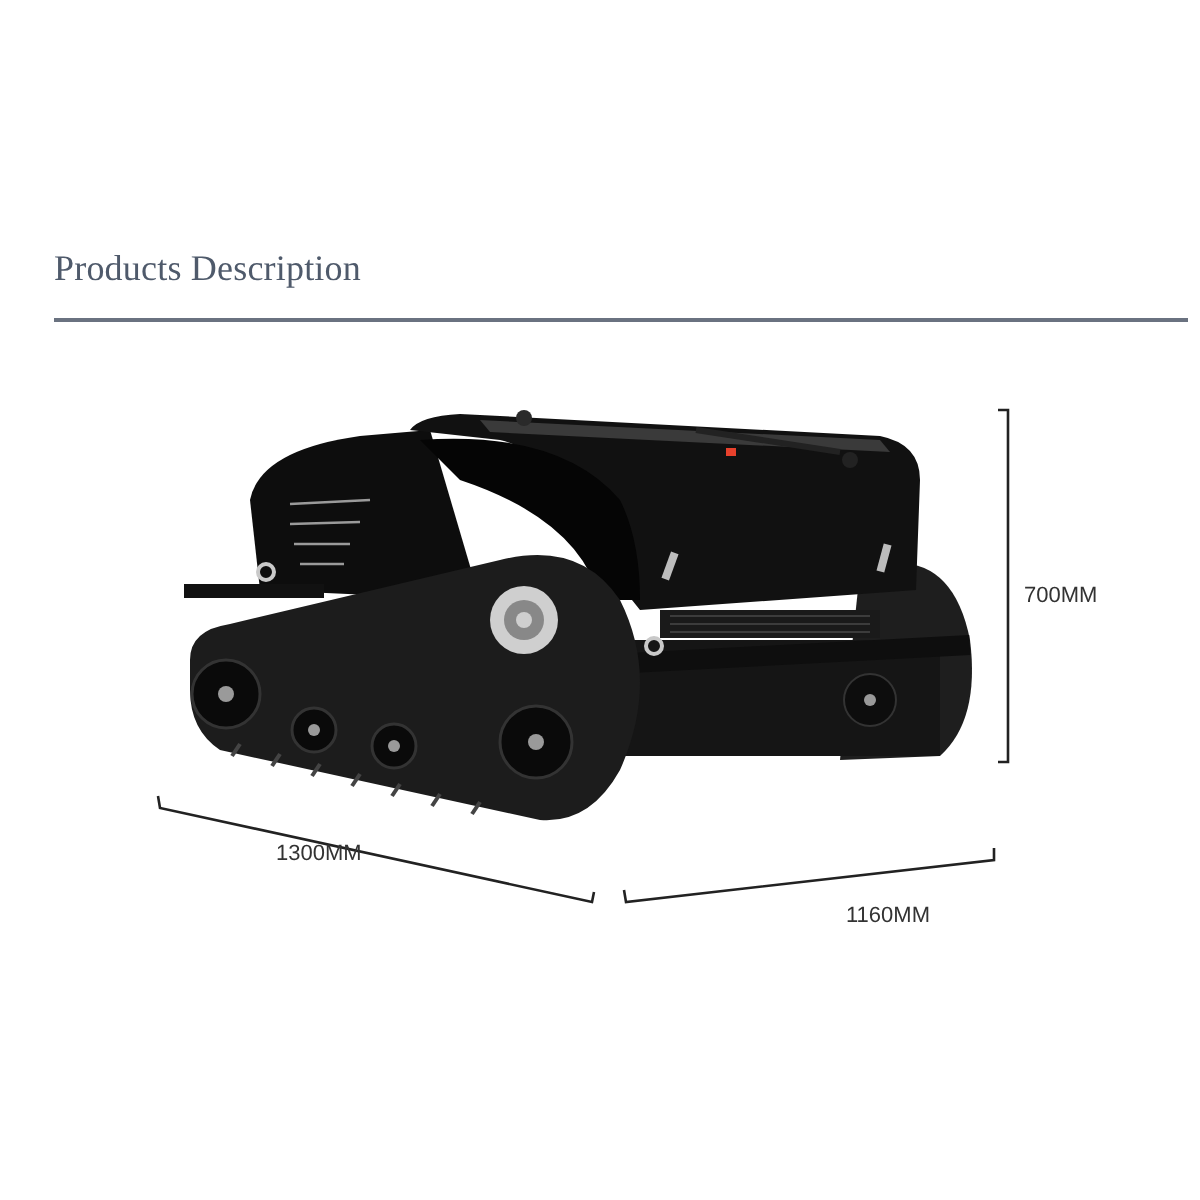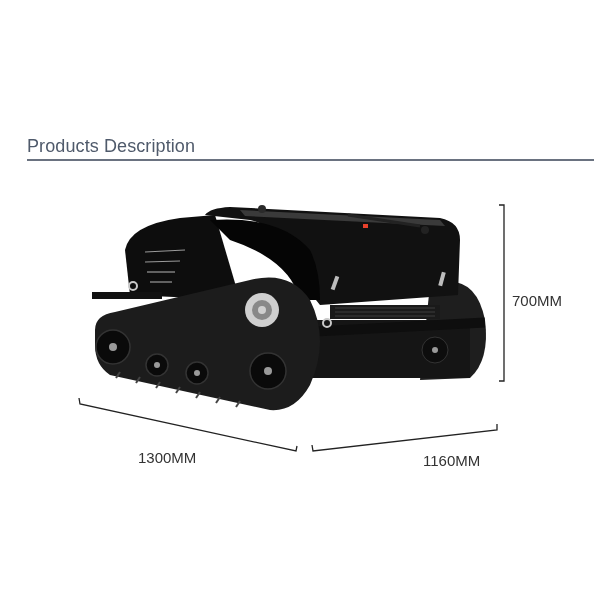--- a/index.html
+++ b/index.html
@@ -1,29 +1,29 @@
 <!DOCTYPE html>
 <html><head>
   <meta charset="utf-8">
   <style>
     html, body { margin: 0; padding: 0; background: #ffffff; }
     body { width: 600px; height: 600px; position: relative; overflow: hidden; font-family: "Liberation Sans", sans-serif; }
     .section-title {
-      position: absolute; left: 27px; top: 136px;
-      font-family: Liberation Sans, sans-serif; font-size: 18px; color: #4f5a6b; letter-spacing: 0.1px;
+      position: absolute; left: 27px; top: 124px;
+      font-family: Liberation Serif, serif; font-size: 18px; color: #4f5a6b; letter-spacing: 0.1px;
     }
     .section-rule {
       position: absolute; left: 27px; top: 159px; width: 567px; height: 2px; background: #6a7280;
     }
     .product-figure { position: absolute; left: 0; top: 0; width: 600px; height: 600px; }
     .dim-label {
-      position: absolute; font-family: "Liberation Sans", sans-serif; font-size: 15px; color: #333333;
+      position: absolute; font-family: "Liberation Sans", sans-serif; font-size: 11px; color: #333333;
     }
     .dim-height { left: 512px; top: 292px; }
-    .dim-length { left: 138px; top: 449px; }
+    .dim-length { left: 138px; top: 421px; }
     .dim-width { left: 391px; top: 452px; margin-left: 32px; }
   </style>
 </head>
 <body>
 
 <div class="section-title">Products Description</div>
 <div class="section-rule"></div>
 
 <svg class="product-figure" viewBox="0 0 600 600" xmlns="http://www.w3.org/2000/svg">
 

